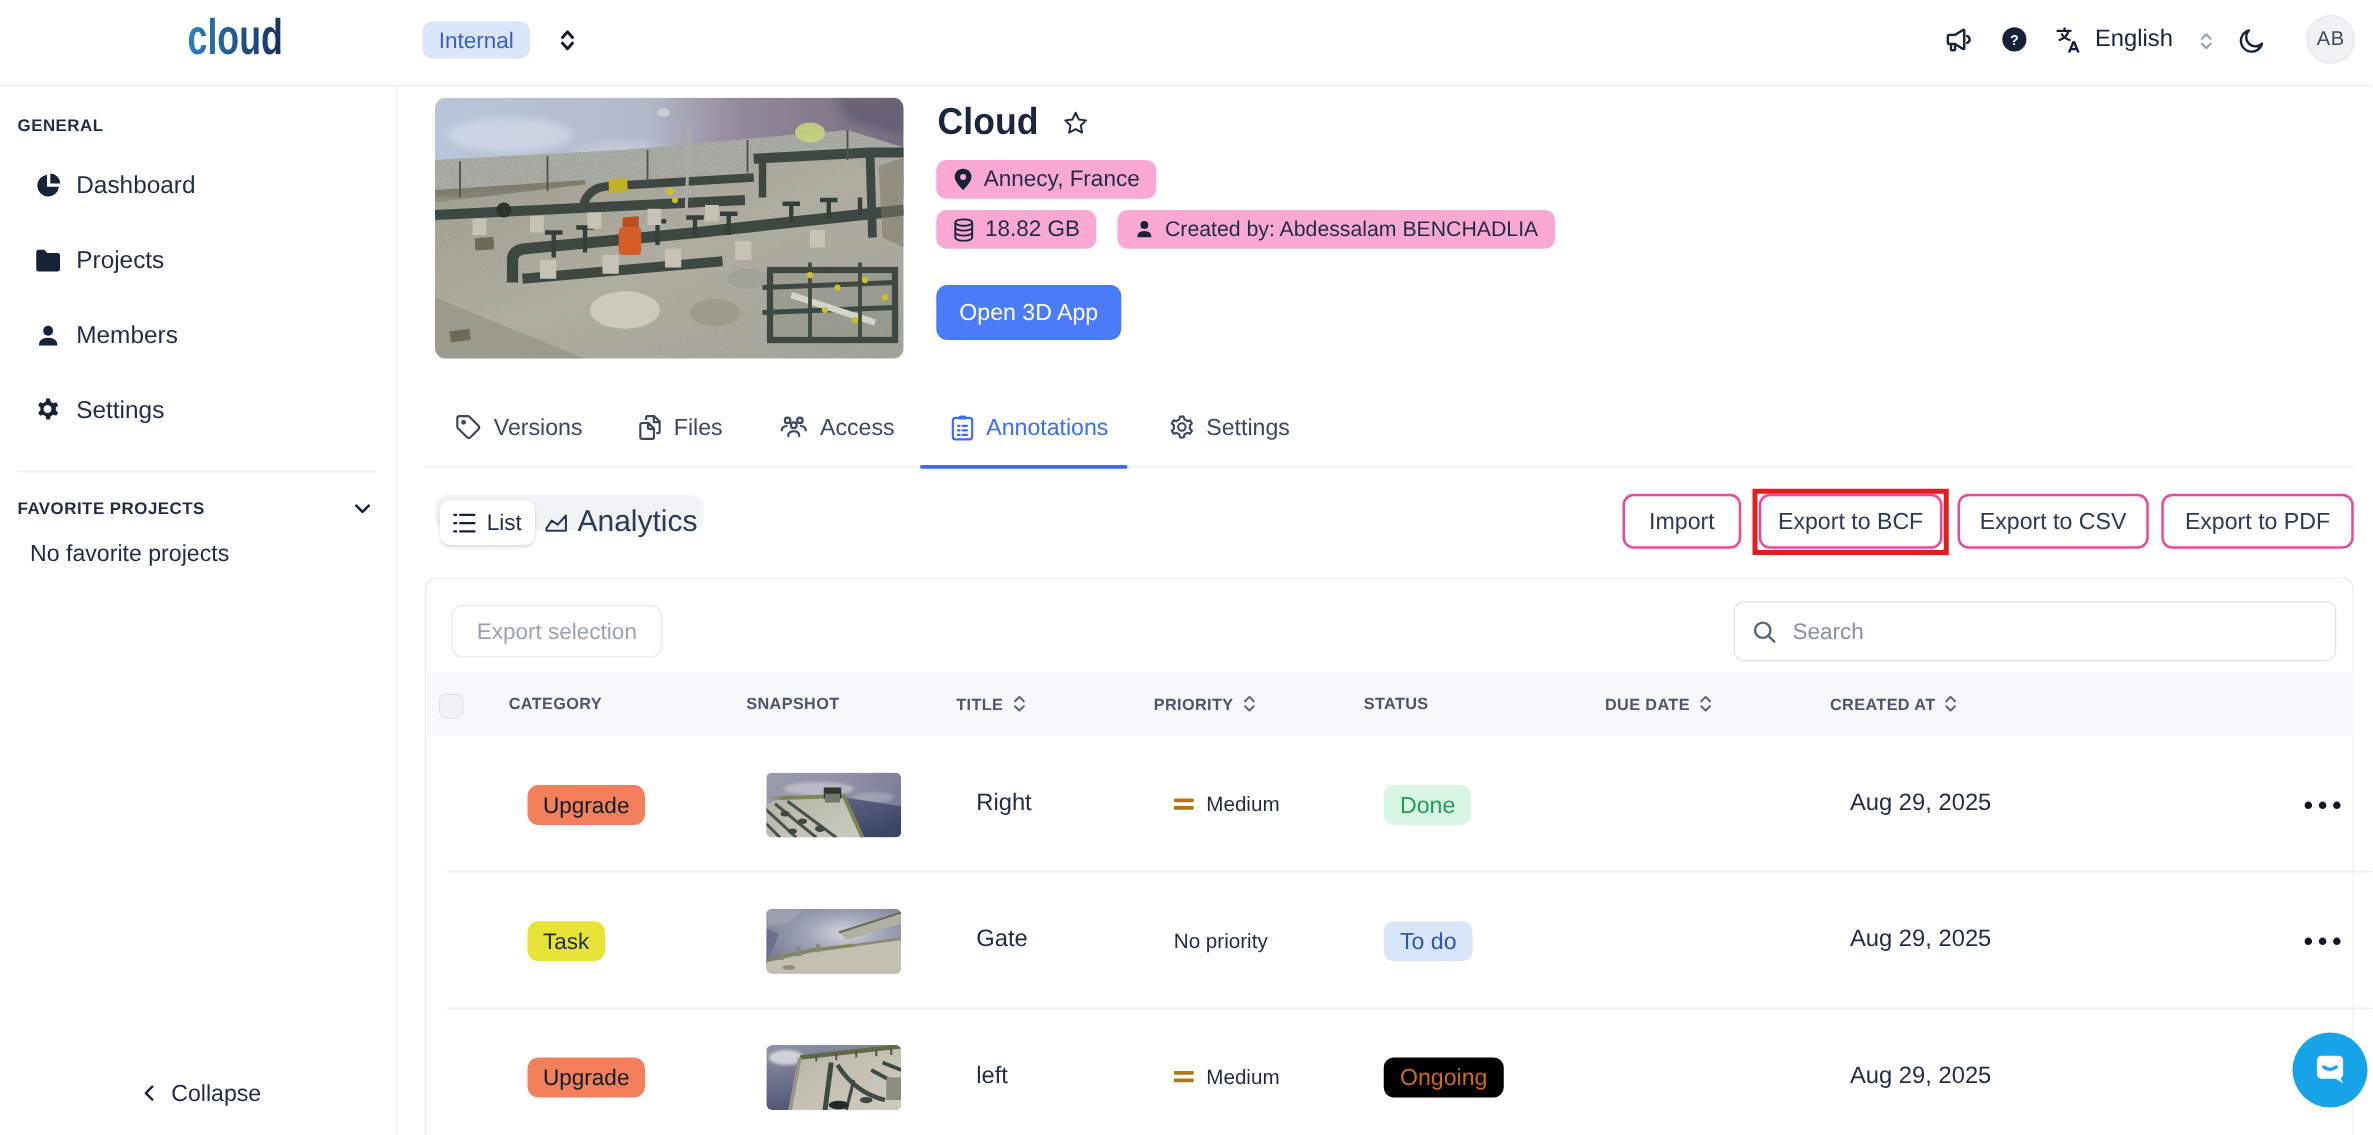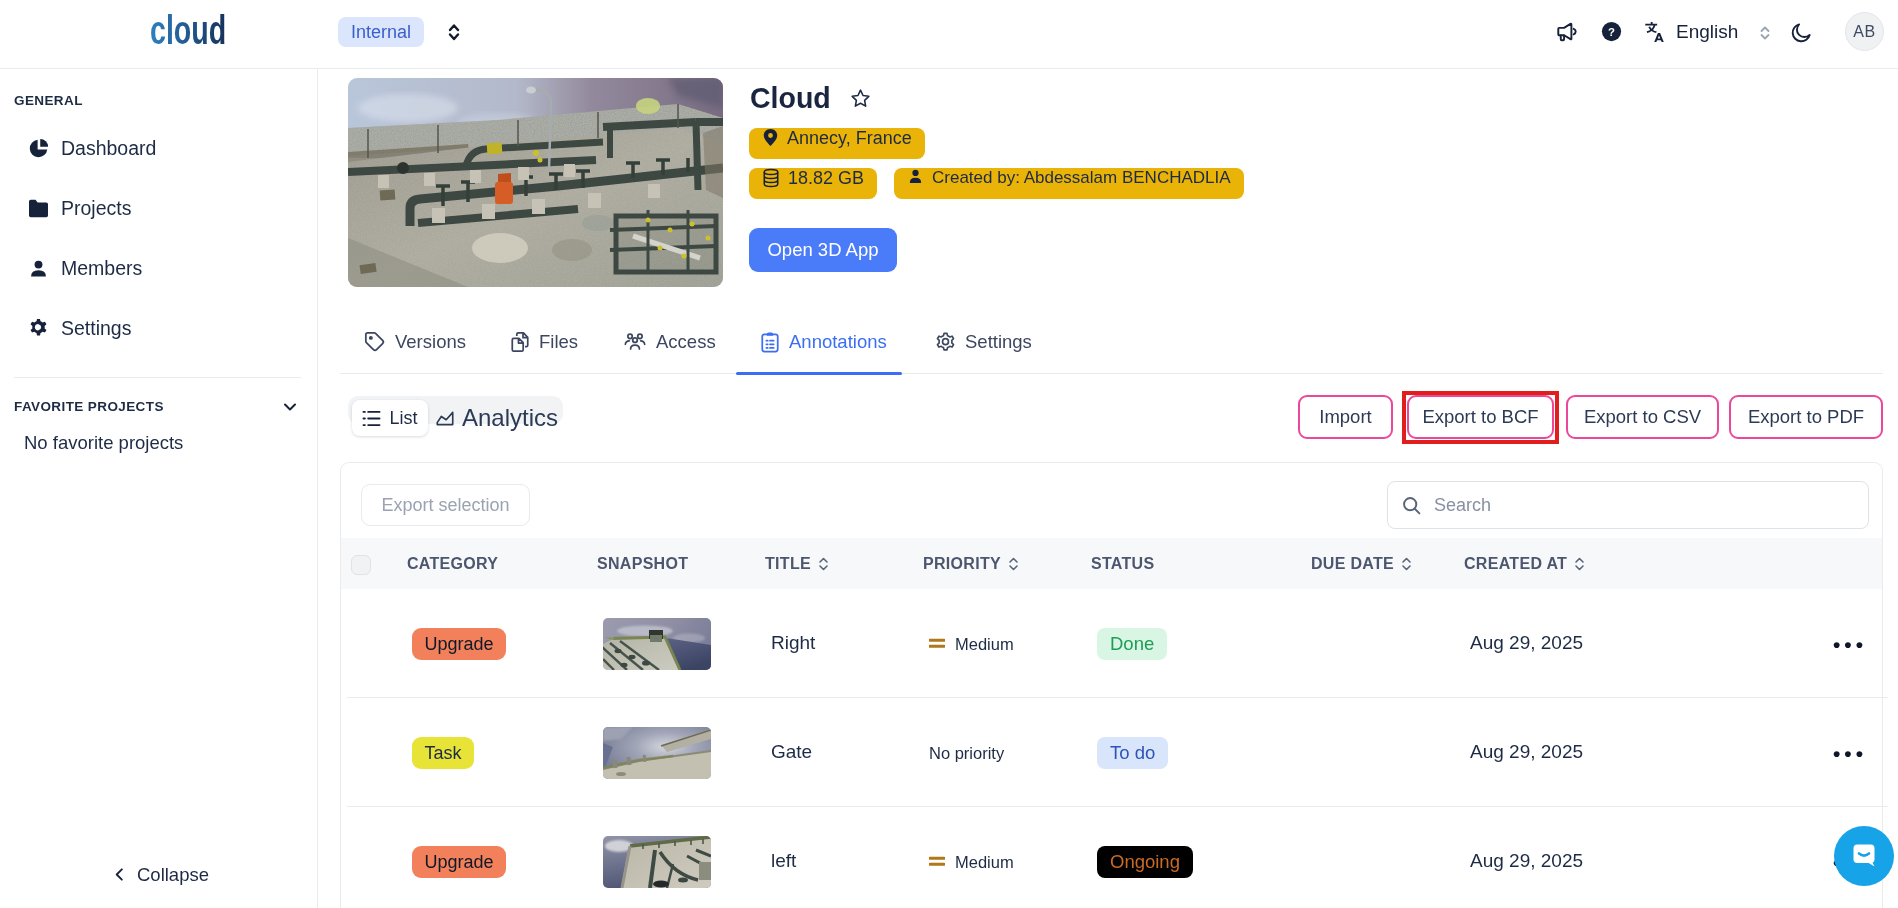--- a/index.html
+++ b/index.html
@@ -18,22 +18,22 @@
 #avatar { position:absolute; left:1845px; top:12px; width:39px; height:39px; border-radius:50%; background:#f0f1f3; border:1px solid #e3e6ea;
   font-size:16px; color:#3d4a63; display:flex; align-items:center; justify-content:center; letter-spacing:.5px; }
 
 #sidebar { position:absolute; left:0; top:69px; width:318px; height:839px; background:#fff; border-right:1px solid #e9ebef; }
 .side-label { position:absolute; left:14px; font-size:13.5px; font-weight:700; color:#1e2b45; letter-spacing:.4px; }
 .side-item { position:absolute; left:28px; font-size:19.5px; color:#1e2b45; display:flex; align-items:center; gap:12px; }
 
 #hero-img { position:absolute; left:348px; top:78px; width:375px; height:209px; border-radius:9px; overflow:hidden; }
 #title { position:absolute; left:750px; top:81px; font-size:30px; font-weight:700; color:#1a2540; transform:scaleX(0.95); transform-origin:left center; }
 #star { position:absolute; left:850px; top:88px; }
-.chip { position:absolute; height:31px; background:#eab308; border-radius:8px; font-size:18px; color:#1e2b45;
-  display:flex; align-items:flex-start; gap:8px; padding:0 13px; }
+.chip { position:absolute; height:31px; background:#f9a8d4; border-radius:8px; font-size:18px; color:#1e2b45;
+  display:flex; align-items:center; gap:8px; padding:0 13px; }
 #btn3d { position:absolute; left:749px; top:228px; width:148px; height:44px; background:#4a7cfa; color:#fff; font-size:18.5px;
   border-radius:9px; display:flex; align-items:center; justify-content:center; }
 
 #tabbar { position:absolute; left:340px; top:310px; width:1543px; height:64px; border-bottom:1px solid #e9ebef; }
 .tab { position:absolute; top:0; height:64px; display:flex; align-items:center; gap:9px; font-size:18.5px; color:#3c465e; }
 .tab.active { color:#3b6ef5; }
 #tab-underline { position:absolute; left:396px; top:62px; width:166px; height:3px; background:#3b6ef5; border-radius:2px; }
 
 #toggle { position:absolute; left:348px; top:396px; width:215px; height:28px; background:#f1f3f5; border-radius:10px; }
 #tg-list { position:absolute; left:4px; top:4px; width:76px; height:36px; background:#fff; border-radius:8px; box-shadow:0 1px 3px rgba(40,50,70,.18);
@@ -42,23 +42,23 @@
 .wbtn { position:absolute; top:395px; height:44px; background:#fff; border:2px solid #ec4899; border-radius:9px;
   display:flex; align-items:center; justify-content:center; font-size:18.5px; color:#2c3a55; }
 #redbox { position:absolute; left:1402px; top:391px; width:157px; height:53px; border:4px solid #e01e1e; }
 
 #card { position:absolute; left:340px; top:462px; width:1543px; height:446px; border:1px solid #e9ebef; border-bottom:none; border-radius:9px 9px 0 0; }
 #btn-exportsel { position:absolute; left:20px; top:21px; width:169px; height:42px; border:1px solid #e7eaee; border-radius:9px;
   display:flex; align-items:center; justify-content:center; font-size:18px; color:#9aa3b2; }
 #search { position:absolute; left:1046px; top:18px; width:482px; height:48px; border:1px solid #dfe3e8; border-radius:8px; }
 #search span { position:absolute; left:46px; top:13px; font-size:18px; color:#8791a3; }
 #thead { position:absolute; left:0px; top:75px; width:1541px; height:51px; background:#f7f8fa; }
-.th { position:absolute; top:17px; font-size:16px; font-weight:700; color:#4c566e; letter-spacing:.3px; display:flex; align-items:center; gap:6px; }
+.th { position:absolute; top:17px; font-size:13px; font-weight:700; color:#4c566e; letter-spacing:.3px; display:flex; align-items:center; gap:6px; }
 #hcheck { position:absolute; left:10px; top:17px; width:20px; height:20px; border-radius:6px; background:#f1f2f4; border:1px solid #dfe3e8; }
-.row { position:absolute; left:6px; width:1541px; height:109px; border-bottom:1px solid #e9ebef; }
+.row { position:absolute; left:16px; width:1541px; height:109px; border-bottom:1px solid #e9ebef; }
 .badge { position:absolute; height:32px; border-radius:9px; font-size:18px; display:flex; align-items:center; justify-content:center; }
 .snap { position:absolute; left:256px; top:29px; width:108px; height:52px; border-radius:5px; overflow:hidden; }
 .ttl { position:absolute; left:424px; top:43px; font-size:19px; color:#1e2b45; }
 .prio { position:absolute; left:582px; top:46px; font-size:16.5px; color:#1e2b45; }
 .stat { position:absolute; left:750px; top:39px; height:32px; border-radius:8px; font-size:18.5px; padding:0 13px; display:flex; align-items:center; }
 .date { position:absolute; left:1123px; top:43px; font-size:19px; color:#1e2b45; }
 .dots { position:absolute; left:1486px; top:44px; letter-spacing:4px; font-size:21px; font-weight:700; color:#101828; }
 
 #chat { position:absolute; left:1834px; top:826px; width:60px; height:60px; border-radius:50%; background:#17a3e8; z-index:9;
   display:flex; align-items:center; justify-content:center; }
@@ -334,21 +334,21 @@
     <div id="hcheck"></div>
     <div class="th" style="left:66px;">CATEGORY</div>
     <div class="th" style="left:256px;">SNAPSHOT</div>
     <div class="th" style="left:424px;">TITLE <svg width="13" height="16" viewBox="0 0 13 16">
           <path d="M3 6 L6.5 2.5 L10 6 M3 10 L6.5 13.5 L10 10" fill="none" stroke="#5b6579" stroke-width="1.6" stroke-linecap="round" stroke-linejoin="round"></path>
         </svg></div>
     <div class="th" style="left:582px;">PRIORITY <svg width="13" height="16" viewBox="0 0 13 16">
           <path d="M3 6 L6.5 2.5 L10 6 M3 10 L6.5 13.5 L10 10" fill="none" stroke="#5b6579" stroke-width="1.6" stroke-linecap="round" stroke-linejoin="round"></path>
         </svg></div>
     <div class="th" style="left:750px;">STATUS</div>
-    <div class="th" style="left:943px;margin-left:27px;">DUE DATE <svg width="13" height="16" viewBox="0 0 13 16">
+    <div class="th" style="left:943px;">DUE DATE <svg width="13" height="16" viewBox="0 0 13 16">
           <path d="M3 6 L6.5 2.5 L10 6 M3 10 L6.5 13.5 L10 10" fill="none" stroke="#5b6579" stroke-width="1.6" stroke-linecap="round" stroke-linejoin="round"></path>
         </svg></div>
     <div class="th" style="left:1123px;">CREATED AT <svg width="13" height="16" viewBox="0 0 13 16">
           <path d="M3 6 L6.5 2.5 L10 6 M3 10 L6.5 13.5 L10 10" fill="none" stroke="#5b6579" stroke-width="1.6" stroke-linecap="round" stroke-linejoin="round"></path>
         </svg></div>
   </div>
 
   <div class="row" style="top:126px;">
     <div class="badge" style="left:65px; top:39px; width:94px; background:#f2815b; color:#111827;">Upgrade</div>
     <div class="snap"><svg width="108" height="52" viewBox="0 0 108 52">

